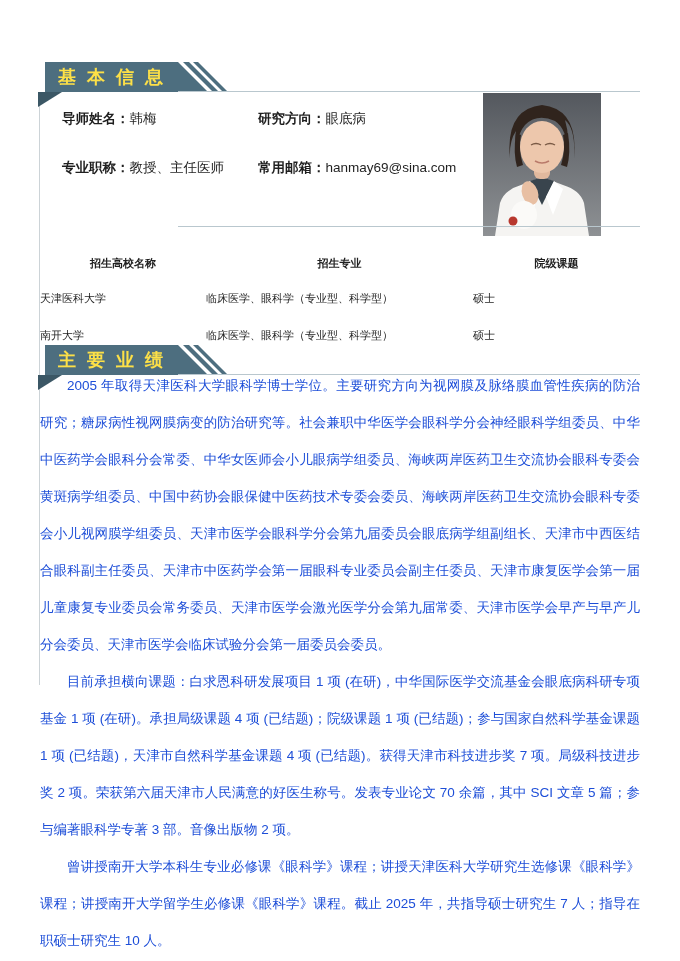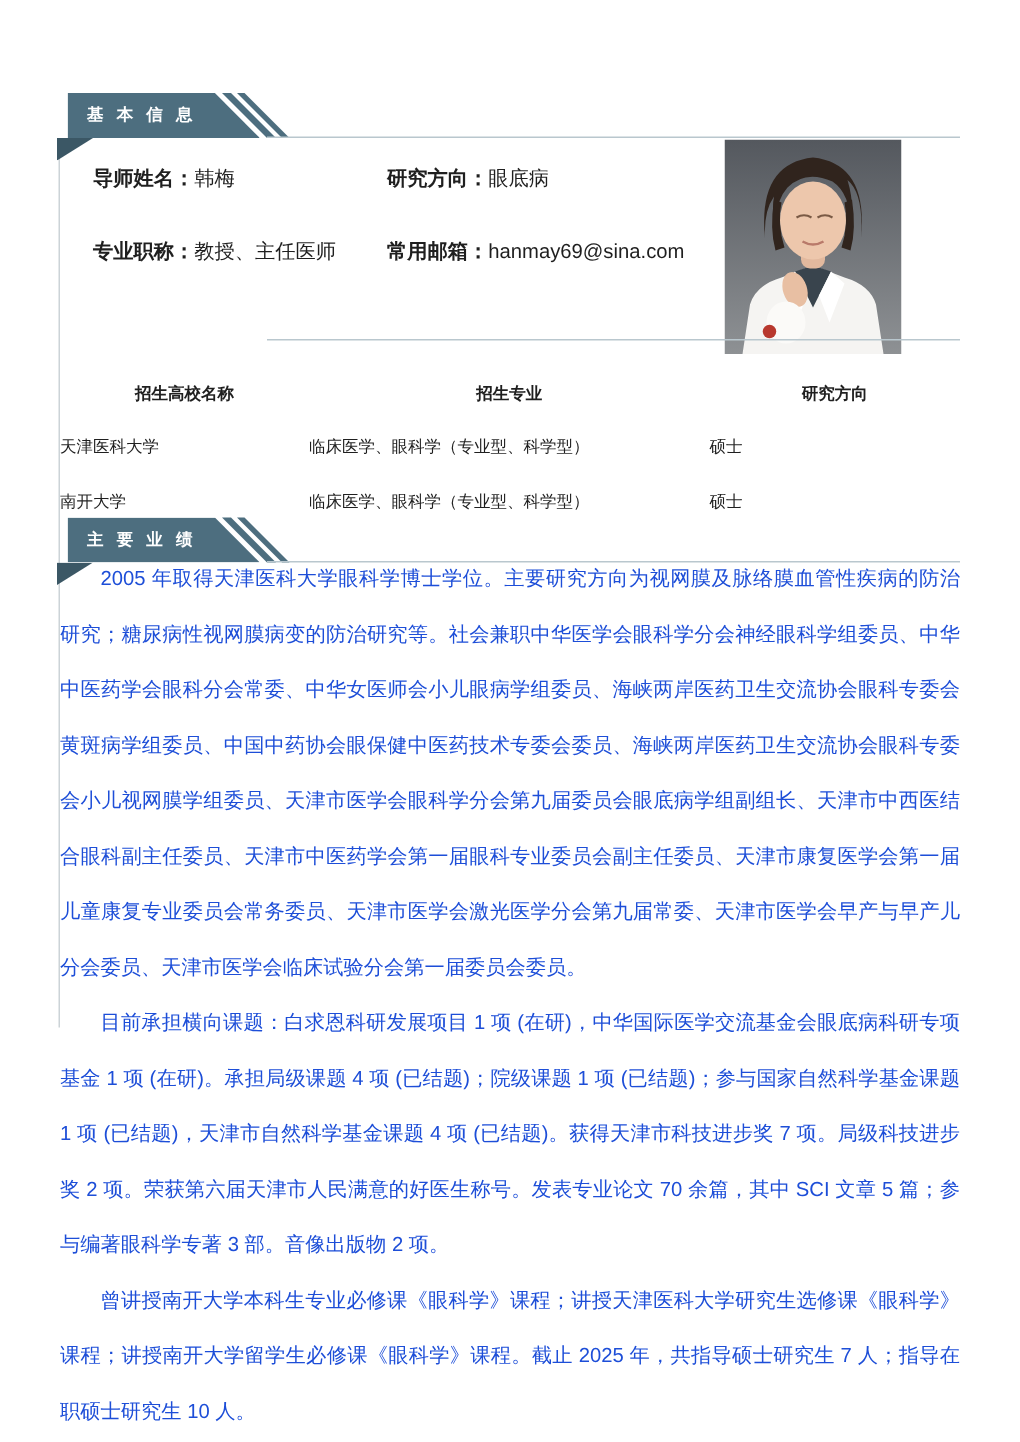--- a/index.html
+++ b/index.html
@@ -5,25 +5,24 @@
   html,body{margin:0;padding:0;background:#fff;}
   .page{
     position:relative;width:680px;height:961px;background:#fff;overflow:hidden;
     font-family:"Liberation Sans","DejaVu Sans",sans-serif;color:#1f1f1f;
   }
   
   .vline{position:absolute;left:39px;top:99px;width:1px;height:586px;background:var(--rule_light,#ccd3d7);}
   
   .banner{position:absolute;left:45px;height:30px;display:flex;align-items:stretch;}
   .banner-main{
-    background:var(--banner,#4d6e7f);color:#ffffff;font-weight:bold;font-size:11px;
+    background:var(--banner,#4d6e7f);color:#fde047;font-weight:bold;font-size:18px;
     line-height:30px;padding:0 42px 0 13px;letter-spacing:3px;
     clip-path:polygon(0 0,calc(100% - 30px) 0,100% 100%,0 100%);
     white-space:nowrap;
-    font-family:Liberation Serif, serif;
   }
   .stripe{display:block;width:6px;height:30px;background:var(--banner,#4d6e7f);transform:skewX(45deg);}
   .stripe.s1{margin-left:-10px;}
   .stripe.s2{margin-left:4px;width:5px;}
   .fold{position:absolute;left:-7px;top:30px;width:24px;height:15px;background:var(--banner_fold,#3b5765);clip-path:polygon(0 0,100% 0,0 100%);}
   .hrule{position:absolute;height:1px;background:var(--rule,#b9c7ce);left:178px;width:462px;}
   
   .info-grid{
     position:absolute;left:62px;top:109px;width:412px;
     display:grid;grid-template-columns:196px auto;row-gap:29px;
@@ -107,21 +106,21 @@
       <circle cx="30" cy="128" r="4.5" fill="#b8382e"></circle>
     </svg>
   </div>
 
   <div class="hrule" style="top:226px"></div>
 
   <div class="etable">
     <div class="hrow">
       <div>招生高校名称</div>
       <div>招生专业</div>
-      <div>研究方向</div>
+      <div>院级课题</div>
     </div>
     <div class="drow">
       <div>天津医科大学</div>
       <div>临床医学、眼科学（专业型、科学型）</div>
       <div>硕士</div>
     </div>
     <div class="drow">
       <div>南开大学</div>
       <div>临床医学、眼科学（专业型、科学型）</div>
       <div>硕士</div>

